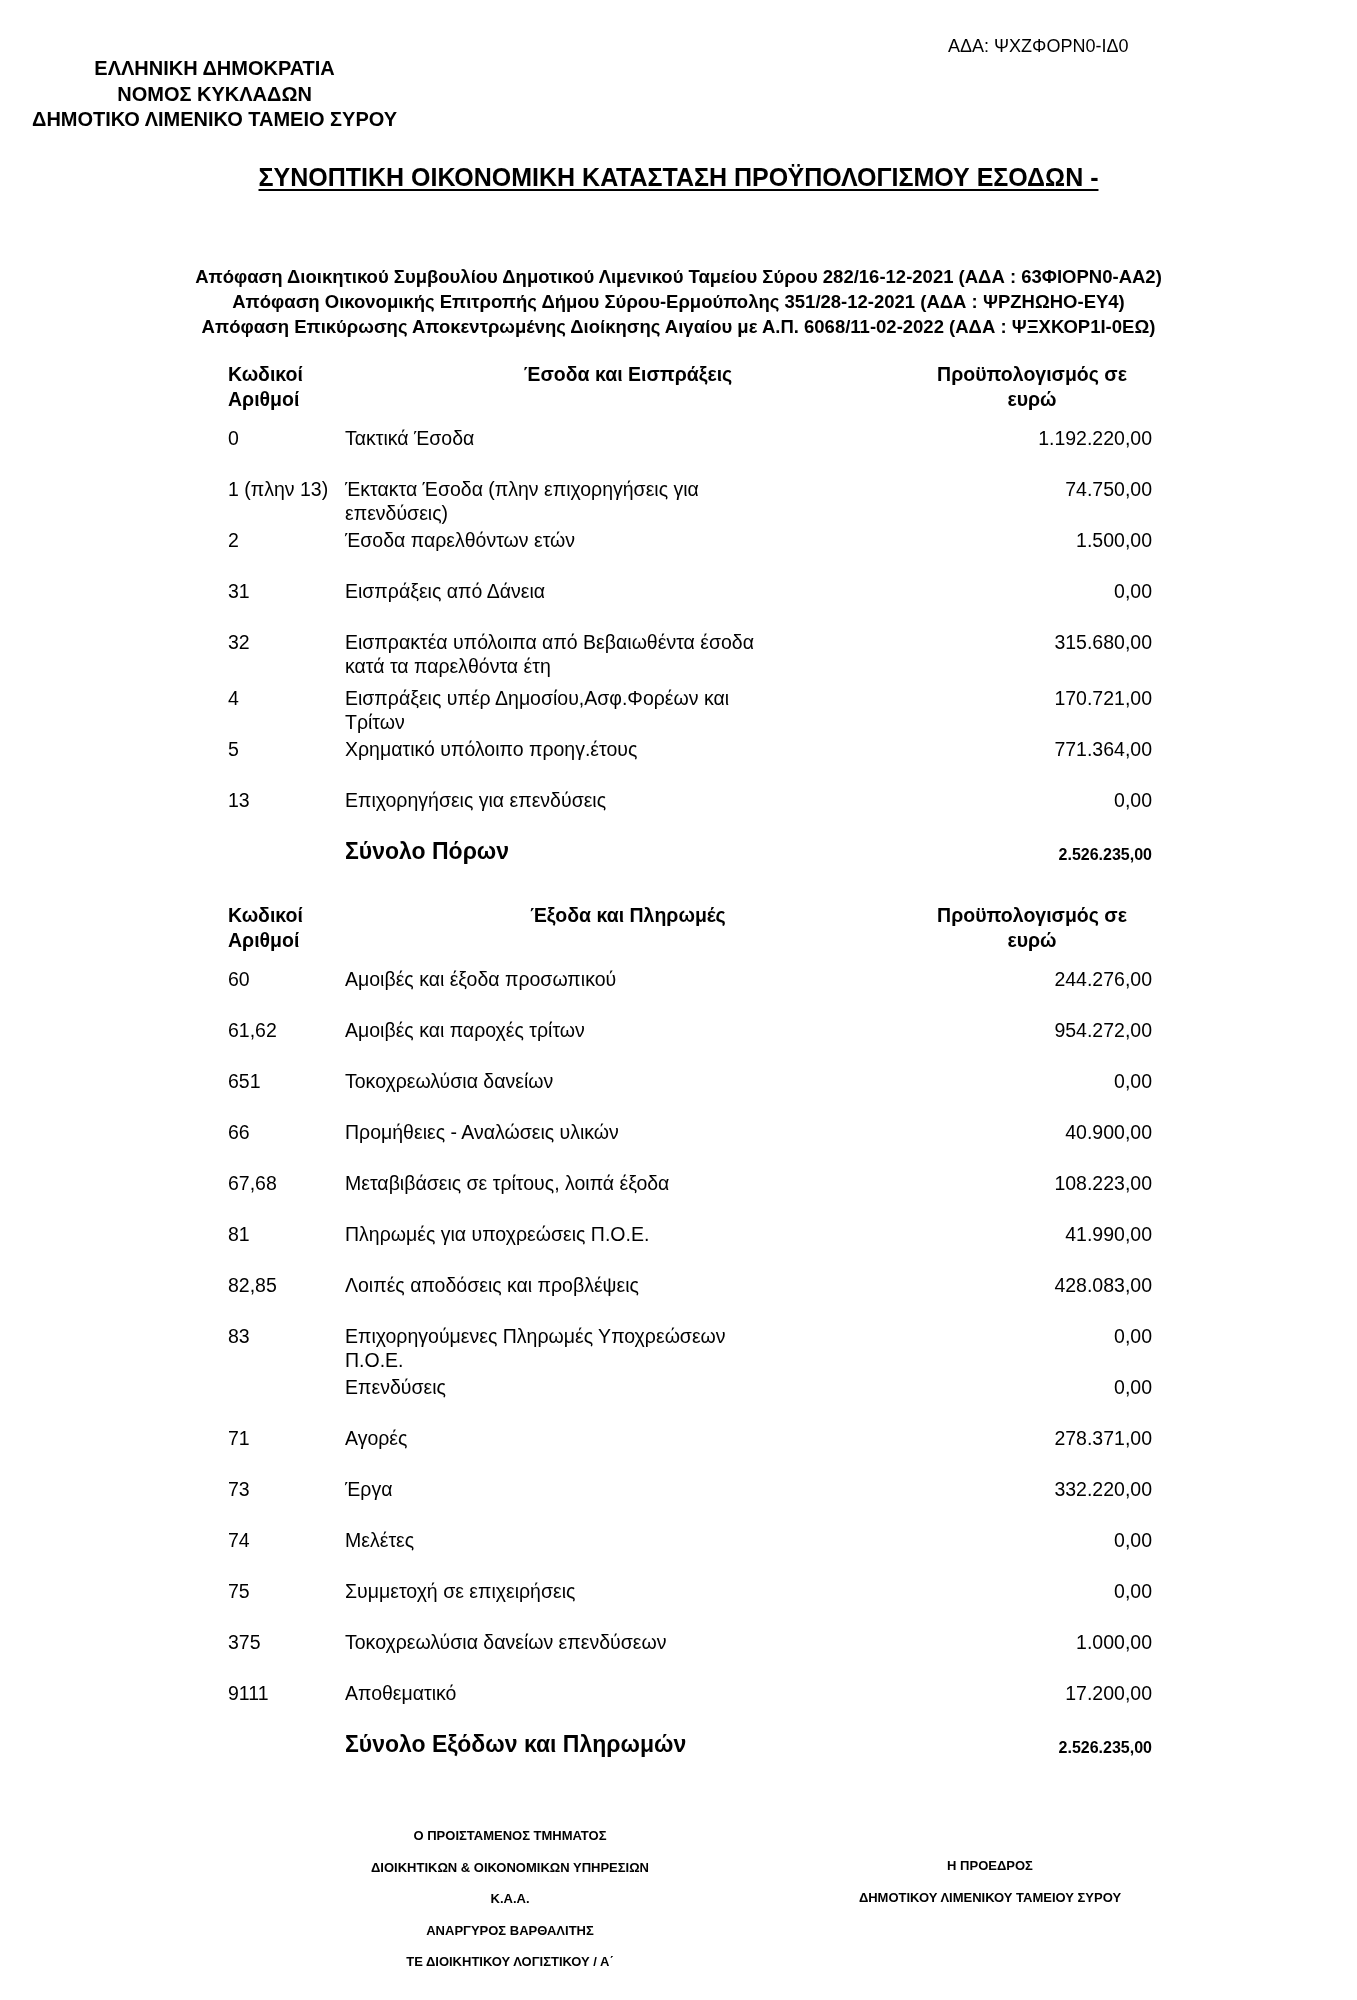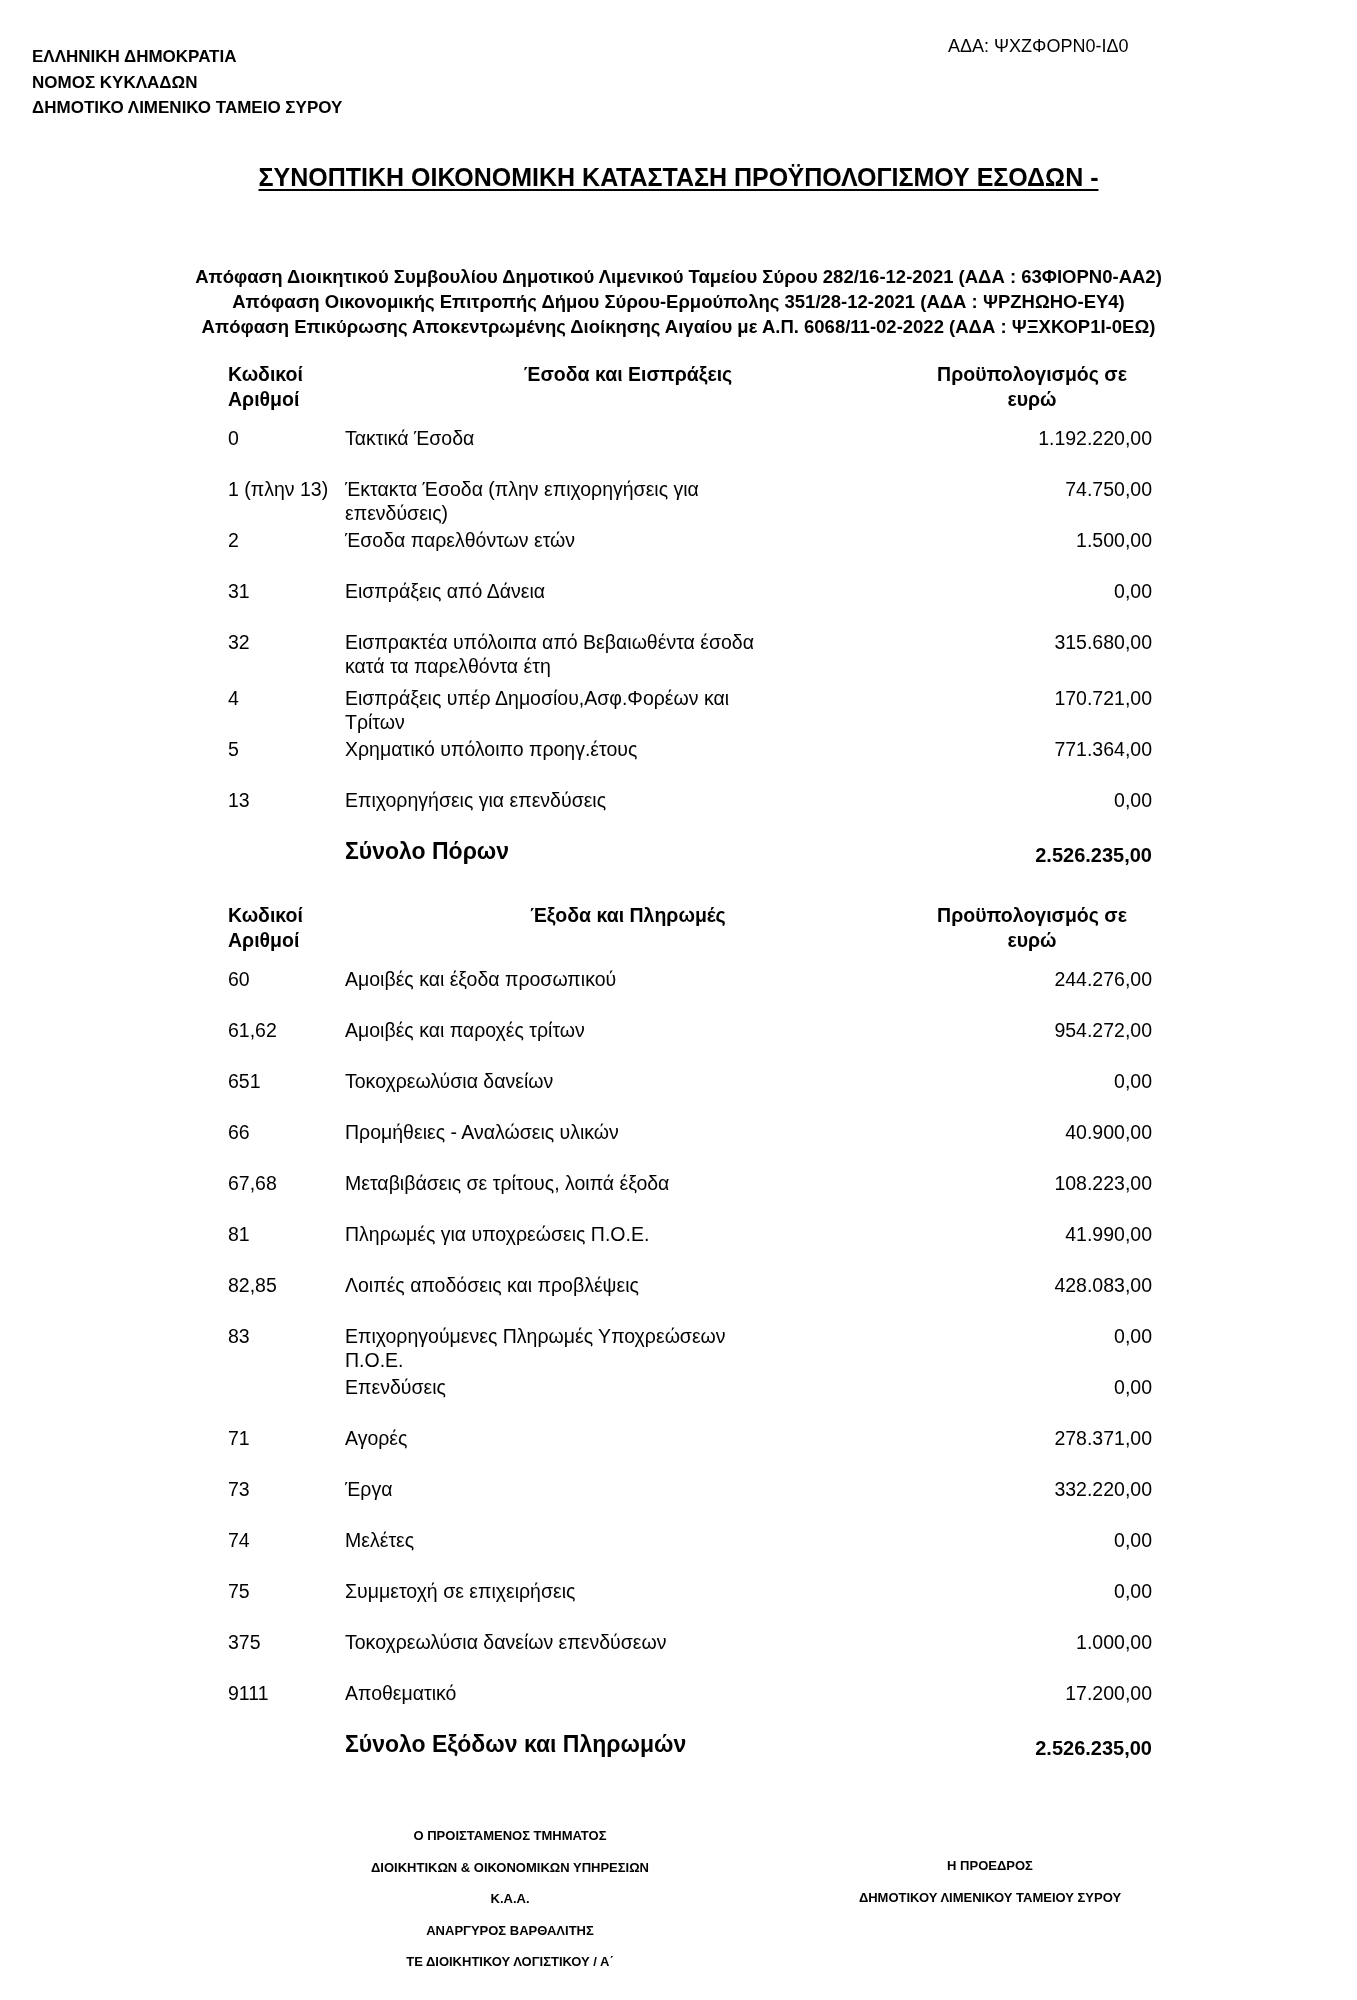--- a/index.html
+++ b/index.html
@@ -1,36 +1,36 @@
 <!DOCTYPE html>
 <html><head>
 <meta charset="utf-8">
 <style>
   html, body { margin:0; padding:0; background:#ffffff; }
   body { width:1357px; height:2000px; position:relative; overflow:hidden;
          font-family:"Liberation Sans", "DejaVu Sans", sans-serif; color:#000; }
-  .hdr-left { position:absolute; left:32px; top:44px; font-weight:bold; font-size:17px; line-height:25.5px; }
+  .hdr-left { position:absolute; left:32px; top:56px; font-weight:bold; font-size:20px; line-height:25.5px;text-align:center; }
   .ada { position:absolute; left:948px; top:36px; font-size:18px; }
   .title { position:absolute; left:0; width:1357px; top:160px; text-align:center; font-weight:bold;
            font-size:25px; line-height:34px; }
   .title span { text-decoration:underline; text-decoration-thickness:2px; text-underline-offset:3px; }
   .decisions { position:absolute; left:0; width:1357px; top:264px; text-align:center; font-weight:bold;
                font-size:18.5px; line-height:25px; }
   .tbl { position:absolute; left:228px; width:924px; }
   .th { position:relative; height:64px; font-weight:bold; font-size:19.5px; line-height:25px; }
   .th .c1 { position:absolute; left:0; top:0; width:110px; }
   .th .c2 { position:absolute; left:140px; width:520px; top:0; text-align:center; }
   .th .c3 { position:absolute; right:0; top:0; width:240px; text-align:center; }
   .row { position:relative; height:51px; font-size:19.5px; line-height:24px; }
   .row .code { position:absolute; left:0; top:0; }
   .row .desc { position:absolute; left:117px; top:0; width:420px; }
   .row .amt { position:absolute; right:0; top:0; text-align:right; }
   .row.tall { height:56px; }
   .row.total { height:58px; font-weight:bold; font-size:23px; }
-  .row.total .amt { font-size:20px; top:4px; }
+  .row.total .amt { font-size:16px; top:4px; }
   .sig-left { position:absolute; left:300px; width:420px; top:1820px; text-align:center; font-weight:bold;
               font-size:13px; line-height:31.5px; }
   .sig-right { position:absolute; left:820px; width:340px; top:1850px; text-align:center; font-weight:bold;
                font-size:13px; line-height:32px; }
 </style>
 </head>
 <body>
 
 <div class="hdr-left">
   <div>ΕΛΛΗΝΙΚΗ ΔΗΜΟΚΡΑΤΙΑ</div>

